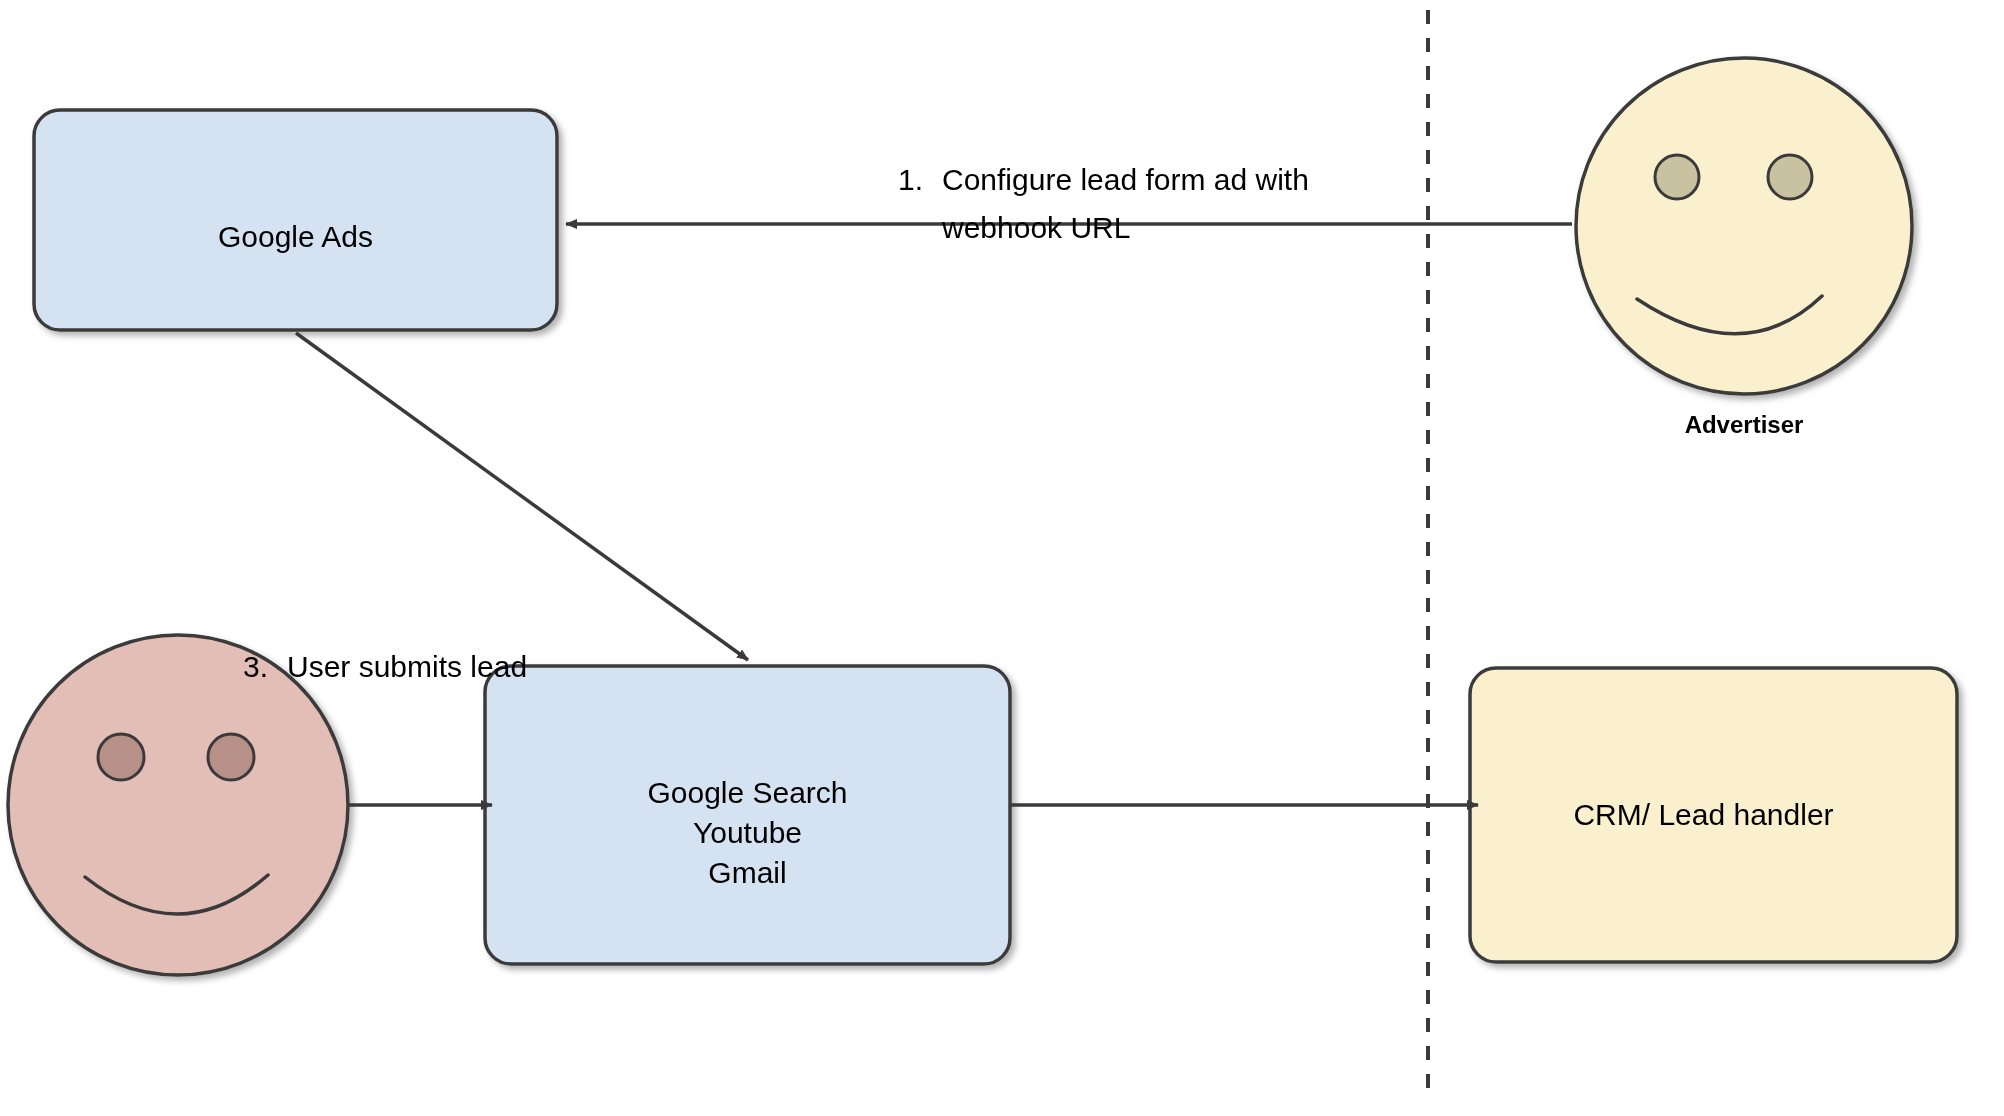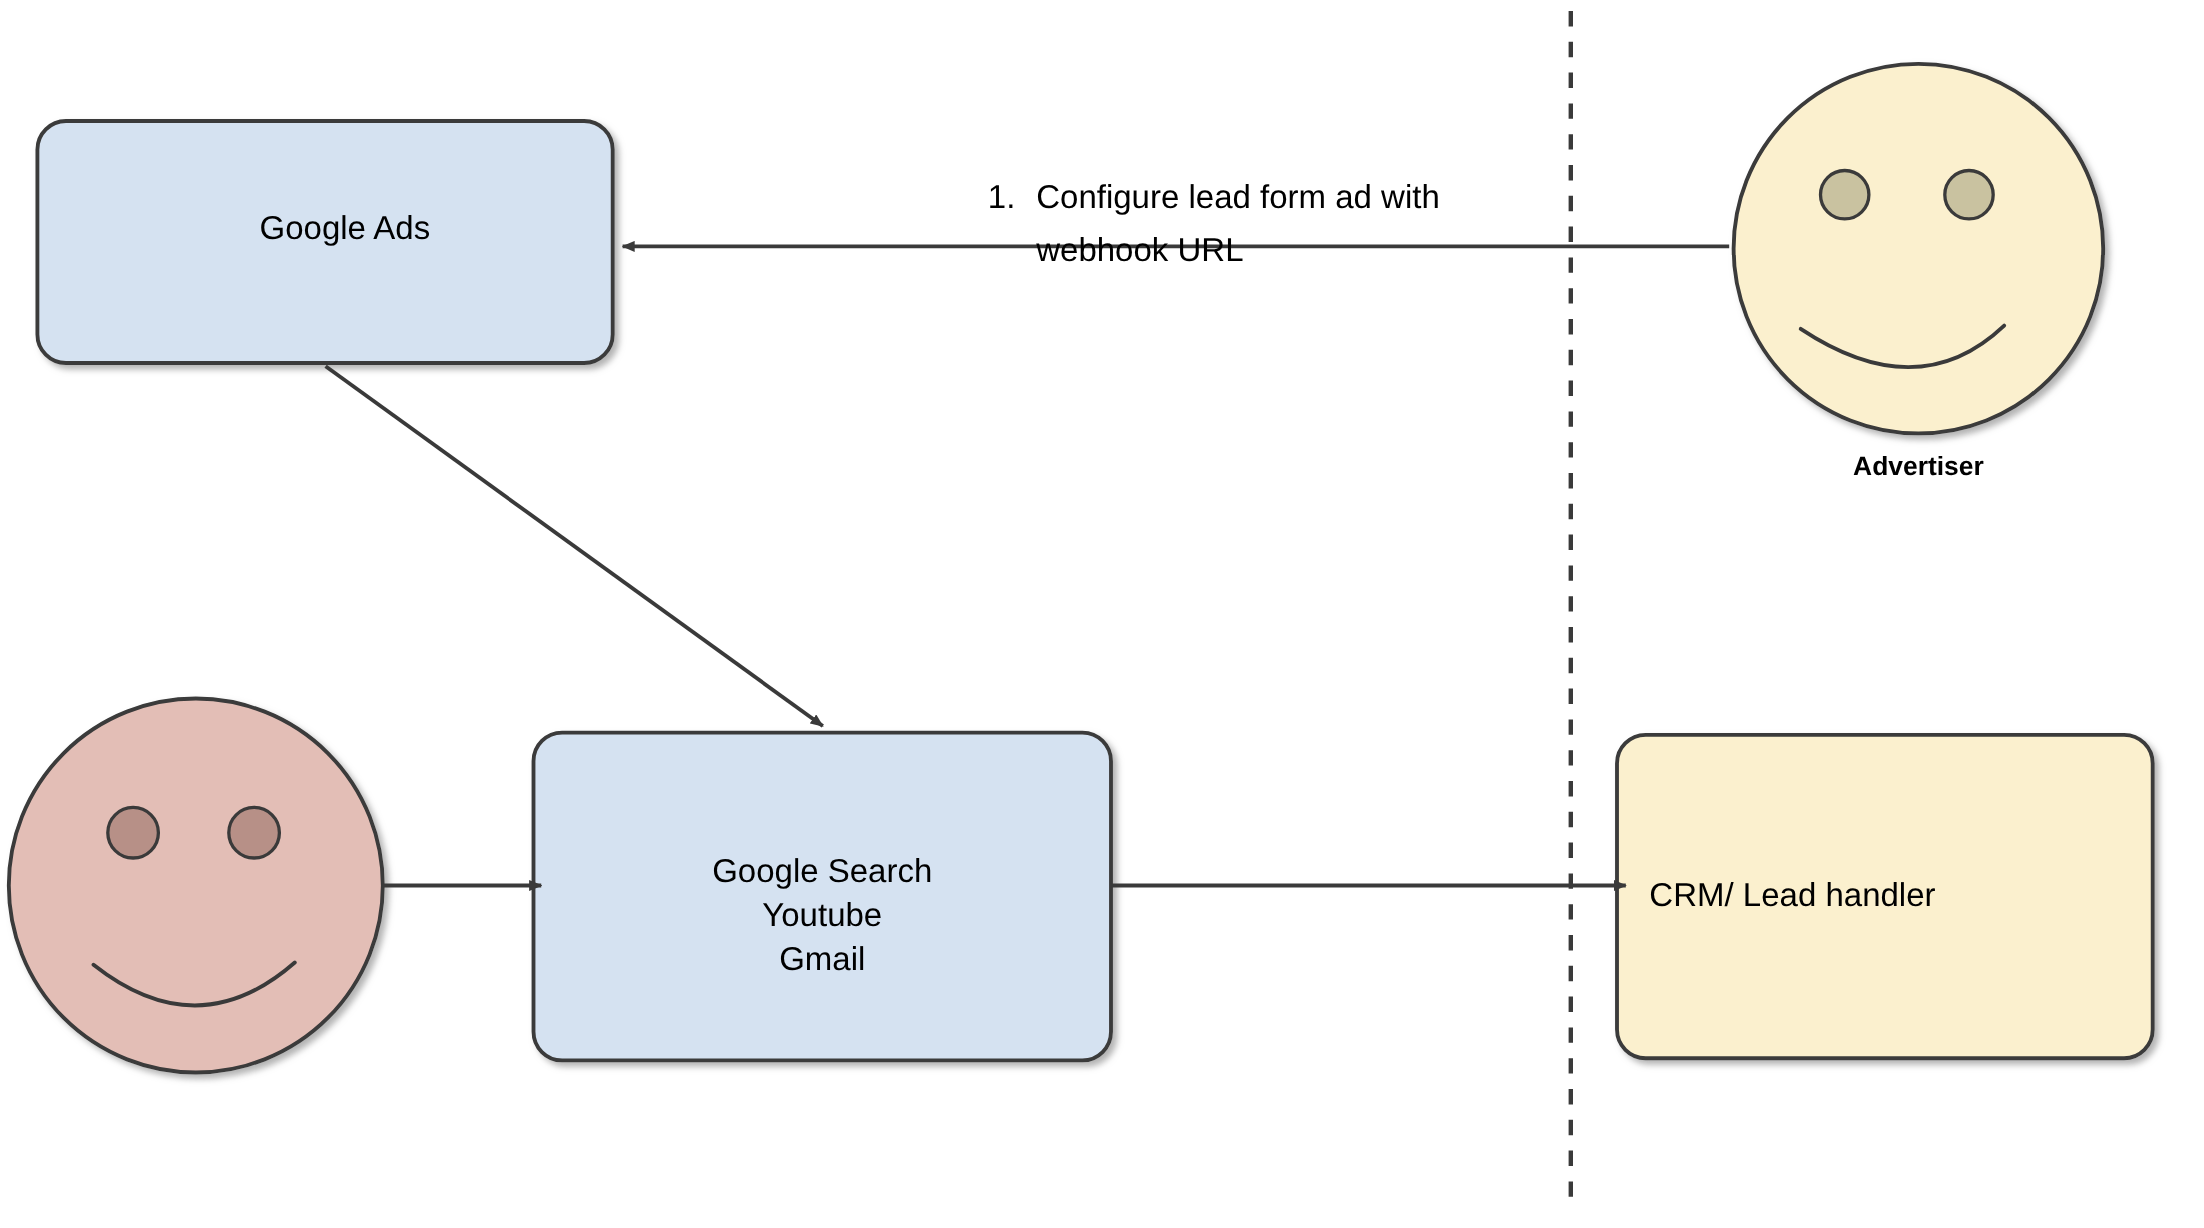--- a/index.html
+++ b/index.html
@@ -100,32 +100,35 @@
 
     <line x1="1572" y1="224" x2="566" y2="224" stroke="#3A3A3A" stroke-width="3.5" marker-end="url(#arrowhead)"></line>
 
     <line x1="296" y1="333" x2="748" y2="660" stroke="#3A3A3A" stroke-width="3.5" marker-end="url(#arrowhead)"></line>
 
     <line x1="347" y1="805" x2="492" y2="805" stroke="#3A3A3A" stroke-width="3.5" marker-end="url(#arrowhead)"></line>
 
     <line x1="1010" y1="805" x2="1478" y2="805" stroke="#3A3A3A" stroke-width="3.5" marker-end="url(#arrowhead)"></line>
   </svg>
 
-  <div class="node-label" style="left:34px; top:188px; width:523px;margin-left:18px;">Google Ads</div>
+  <div class="node-label" style="left:34px; top:217px; width:523px;">Google Ads</div>
 
   <div class="node-label" style="left:485px; top:755px; width:525px;margin-top:18px;">Google Search
 Youtube
 Gmail</div>
 
-  <div class="node-label" style="left:1386px; top:795px; width:487px;">CRM/ Lead handler</div>
+  <div class="node-label" style="left:1460px; top:795px; width:487px;">CRM/ Lead handler</div>
 
   <div class="actor-label" style="left:1574px; top:411px; width:340px;">Advertiser</div>
 
 
   <div class="edge-label" style="left:898px; top:108px; width:520px;">
     <span class="num-col">1.</span><span style="display:inline-block; vertical-align:top; width:450px;">Configure lead form ad with
 webhook URL</span>
   </div>
 
 
+  <div class="edge-label" style="left:243px; top:595px; width:420px;">
+    <span class="num-col">3.</span><span style="display:inline-block; vertical-align:top;">User submits lead</span>
+  </div>
 
 
 </div>
 
 </body></html>

